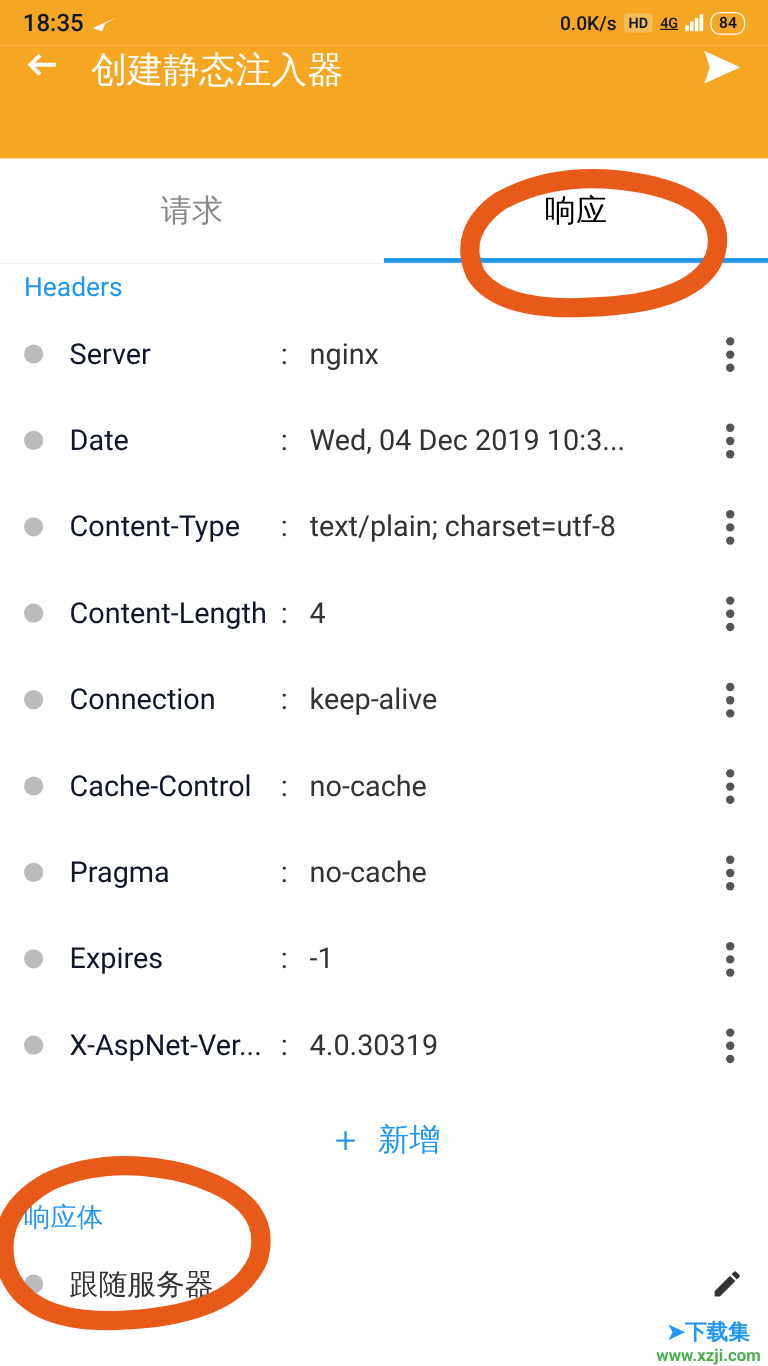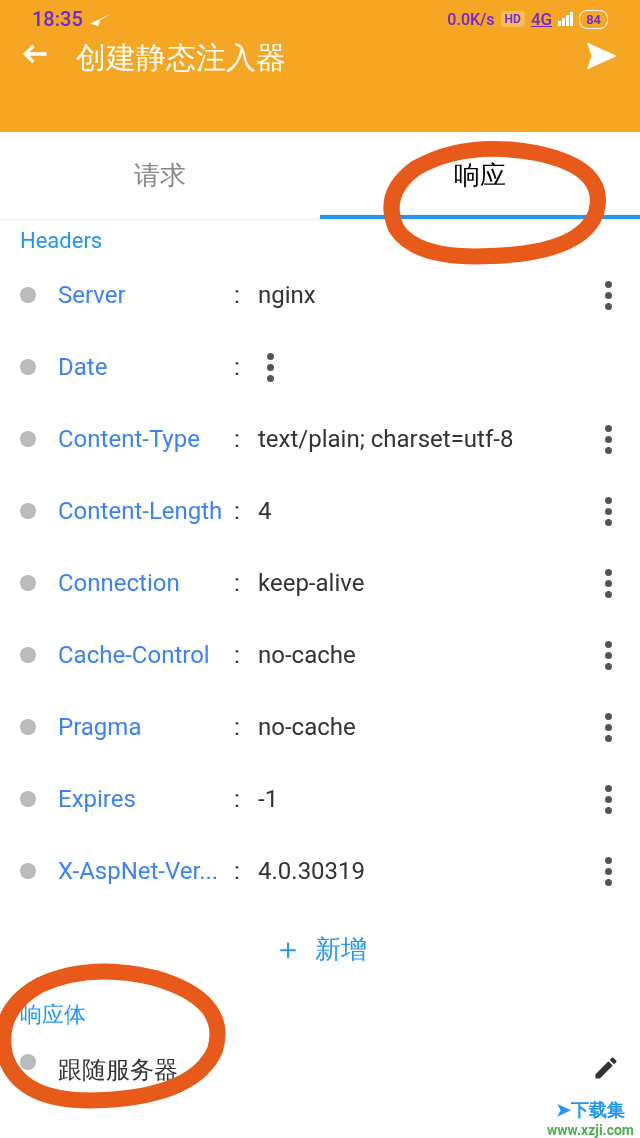--- a/index.html
+++ b/index.html
@@ -1,50 +1,50 @@
 <!DOCTYPE html>
 <html><head>
   <meta charset="utf-8">
   <style>
     * { margin: 0; padding: 0; box-sizing: border-box; font-family: -apple-system, BlinkMacSystemFont, "Segoe UI", Roboto, sans-serif; }
     body { width: 640px; height: 1138px; background: #fff; position: relative; overflow: hidden; }
     
-    .status-bar { height: 38px; background: #f5a623; display: flex; justify-content: space-between; align-items: center; padding: 0 32px; color: #6d28d9; font-size: 20px; font-weight: 500; }
+    .status-bar { height: 38px; background: #f5a623; display: flex; justify-content: space-between; align-items: center; padding: 0 19px; color: #0f172a; font-size: 20px; font-weight: 500; }
     .status-left { display: flex; align-items: center; gap: 8px; }
     .status-right { display: flex; align-items: center; gap: 6px; font-size: 16px; }
     .status-hd { background: rgba(255,255,255,0.25); border-radius: 3px; padding: 1px 4px; font-size: 12px; font-weight: 600; }
-    .status-4g { font-size: 17px; line-height: 11px; text-align: center; text-decoration: underline; }
+    .status-4g { font-size: 12px; line-height: 11px; text-align: center; text-decoration: underline; }
     .signal-bars { display: flex; align-items: flex-end; gap: 1px; }
     .signal-bars span { width: 3px; background: #fff; }
     .signal-bars span:nth-child(1){height:5px;} .signal-bars span:nth-child(2){height:8px;} .signal-bars span:nth-child(3){height:11px;} .signal-bars span:nth-child(4){height:14px;}
     .battery { border: 1.5px solid #fff; border-radius: 8px; padding: 1px 6px; font-size: 13px; font-weight: 600; }
 
     .app-bar { height: 94px; background: #f5a623; display: flex; align-items: flex-start; padding: 0 20px; gap: 24px; }
     .app-bar .title { color: #fff; font-size: 30px; font-weight: 400; flex: 1; }
     .app-bar .icon { color: #fff; }
     
     .tabs { height: 88px; display: flex; border-bottom: 1px solid #eee; }
     .tab { flex: 1; display: flex; align-items: center; justify-content: center; font-size: 26px; color: #888; position: relative; cursor: pointer; }
     .tab.active { color: #000; }
     .tab.active::after { content: ''; position: absolute; bottom: 0; left: 0; right: 0; height: 4px; background: #2196f3; }
     
     .section-label { color: #2196f3; font-size: 22px; padding: 8px 20px 6px; }
     
     .header-row { display: flex; align-items: center; padding: 18px 20px; min-height: 72px; }
     .bullet { width: 16px; height: 16px; border-radius: 50%; background: #bbb; margin-right: 22px; flex-shrink: 0; }
-    .header-key { width: 176px; font-size: 24px; color: #3b82f6; white-space: nowrap; overflow: hidden; text-overflow: ellipsis; }
+    .header-key { width: 176px; font-size: 24px; color: #0f172a; white-space: nowrap; overflow: hidden; text-overflow: ellipsis; }
     .header-colon { width: 24px; font-size: 24px; color: #333; }
     .header-value { flex: 1; font-size: 24px; color: #333; white-space: nowrap; overflow: hidden; text-overflow: ellipsis; padding-right: 8px; }
     .more-dots { width: 24px; display: flex; flex-direction: column; gap: 4px; align-items: center; cursor: pointer; }
     .more-dots span { width: 7px; height: 7px; border-radius: 50%; background: #555; }
     
     .add-row { display: flex; align-items: center; justify-content: center; gap: 12px; padding: 22px 0; color: #2196f3; font-size: 26px; cursor: pointer; }
     .plus { font-size: 30px; font-weight: 300; }
     
-    .body-row { display: flex; padding: 18px 20px; font-size: 24px; color: #333; }
+    .body-row { display: flex; align-items: center; padding: 18px 20px; font-size: 24px; color: #333; }
     .body-row .bullet { margin-right: 22px; }
     .body-row .label { flex: 1; }
     .edit-icon { cursor: pointer; }
     
     .annotation { position: absolute; pointer-events: none; }
     .ann-tab { left: 371px; top: 138px; width: 240px; height: 128px; }
     .ann-body { left: -10px; top: 960px; width: 240px; height: 150px; }
     
     .watermark { position: absolute; right: 6px; bottom: 0; text-align: center; }
     .watermark .wm-top { font-size: 18px; font-weight: 700; color: #2196f3; }
@@ -103,20 +103,21 @@
     <div class="more-dots">
         <span></span>
         <span></span>
         <span></span>
       </div>
   </div>
   <div class="header-row">
     <div class="bullet"></div>
     <div class="header-key">Date</div>
     <div class="header-colon">:</div>
+    <div class="header-value">Wed, 04 Dec 2019 10:3...</div>
     <div class="more-dots">
         <span></span>
         <span></span>
         <span></span>
       </div>
   </div>
   <div class="header-row">
     <div class="bullet"></div>
     <div class="header-key">Content-Type</div>
     <div class="header-colon">:</div>

